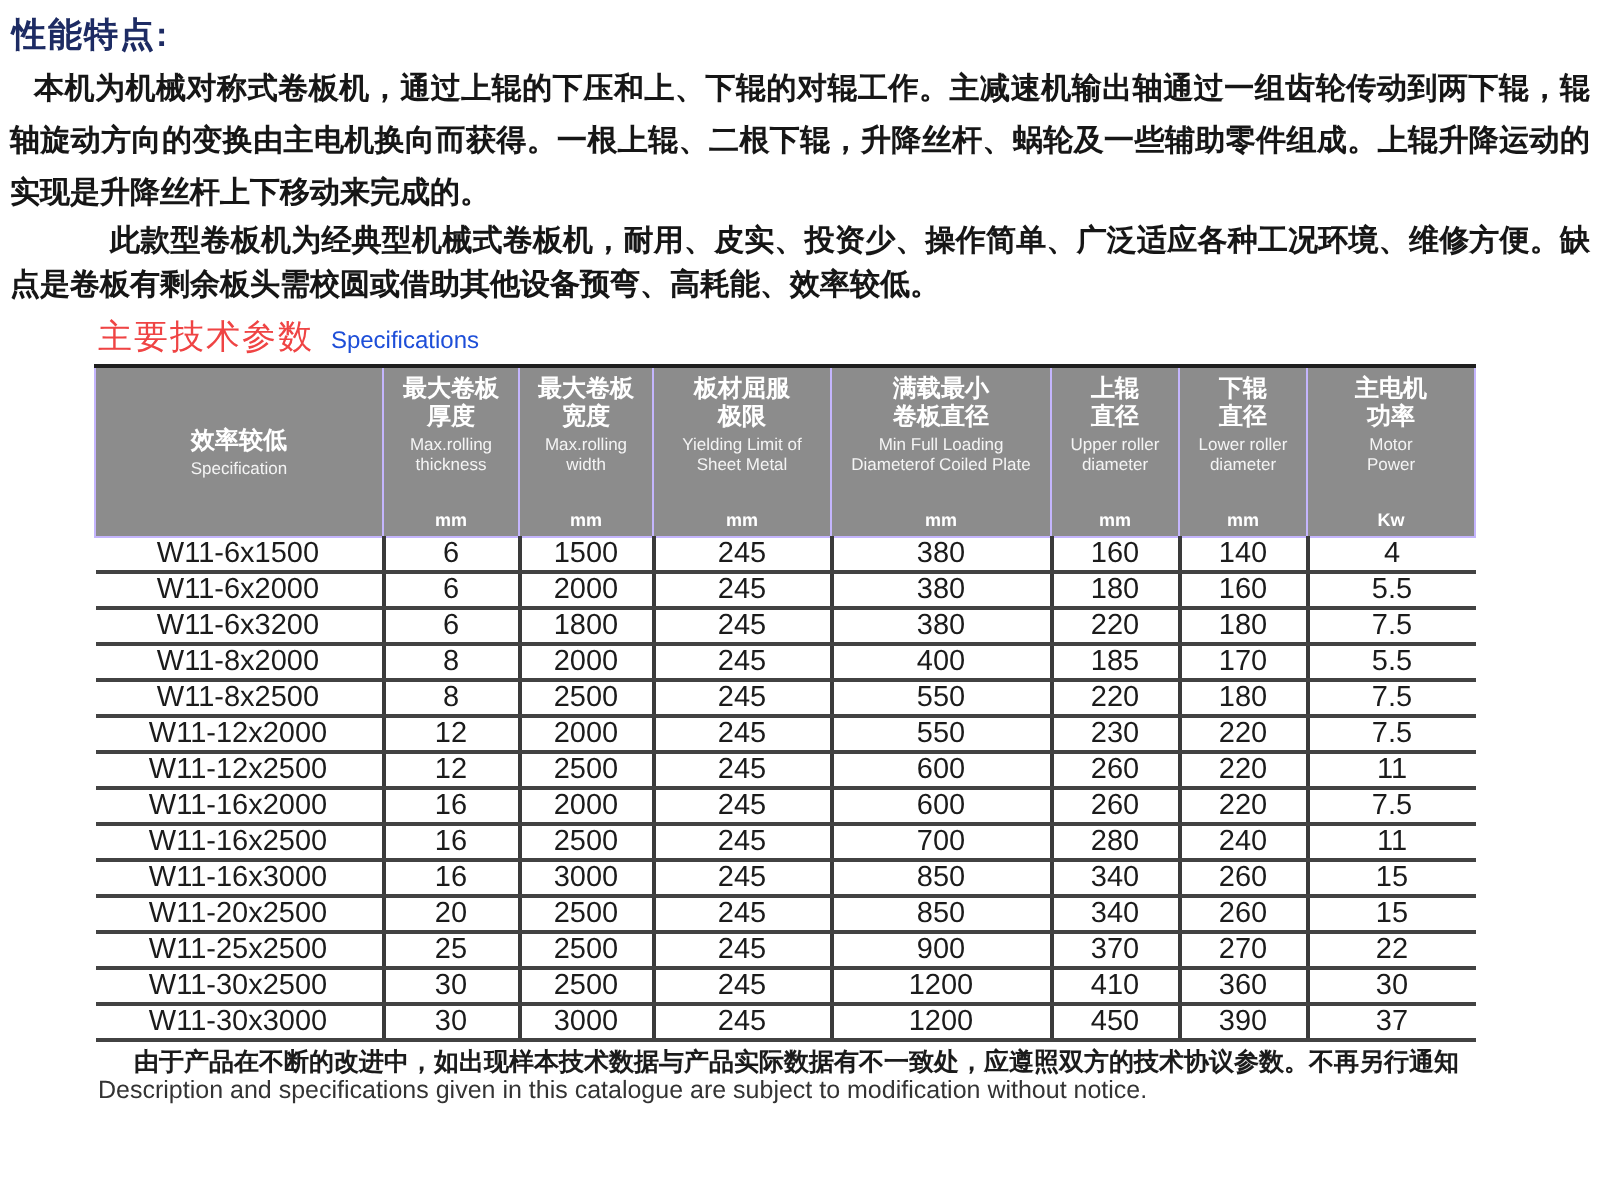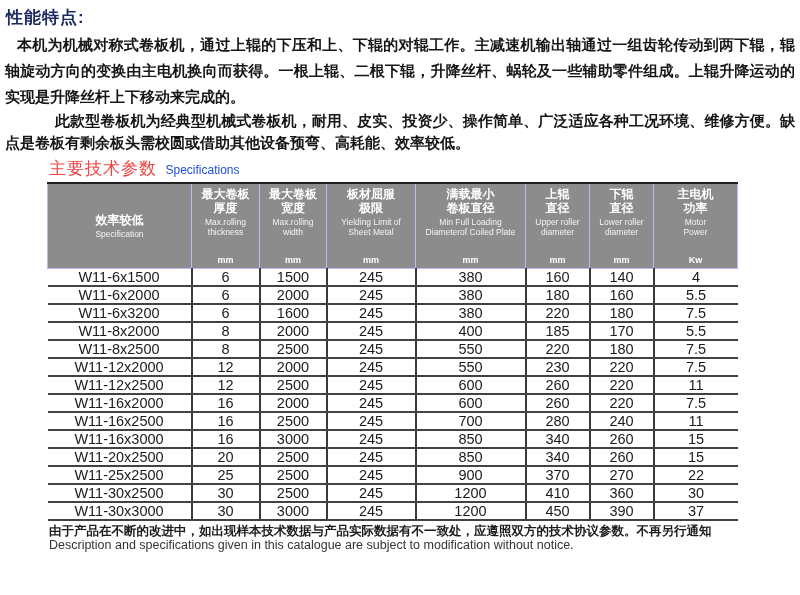--- a/index.html
+++ b/index.html
@@ -96,20 +96,21 @@
   }
   tbody td + td { border-left: 2px solid #3a3a3a; }
 
   .footer-note { margin: 3px 0 0 44px; }
   .footer-zh {
     font-size: 12.5px;
     font-weight: 700;
     color: #1b1b1b;
     line-height: 14px;
     white-space: nowrap;
+    margin-left: 18px;
   }
   .footer-en {
     font-size: 12.5px;
     font-weight: 400;
     color: #333333;
     line-height: 14px;
     white-space: nowrap;
   }
 </style>
 </head>
@@ -213,21 +214,21 @@
           <td>2000</td>
           <td>245</td>
           <td>380</td>
           <td>180</td>
           <td>160</td>
           <td>5.5</td>
         </tr>
         <tr>
           <td>W11-6x3200</td>
           <td>6</td>
-          <td>1600</td>
+          <td>1800</td>
           <td>245</td>
           <td>380</td>
           <td>220</td>
           <td>180</td>
           <td>7.5</td>
         </tr>
         <tr>
           <td>W11-8x2000</td>
           <td>8</td>
           <td>2000</td>

